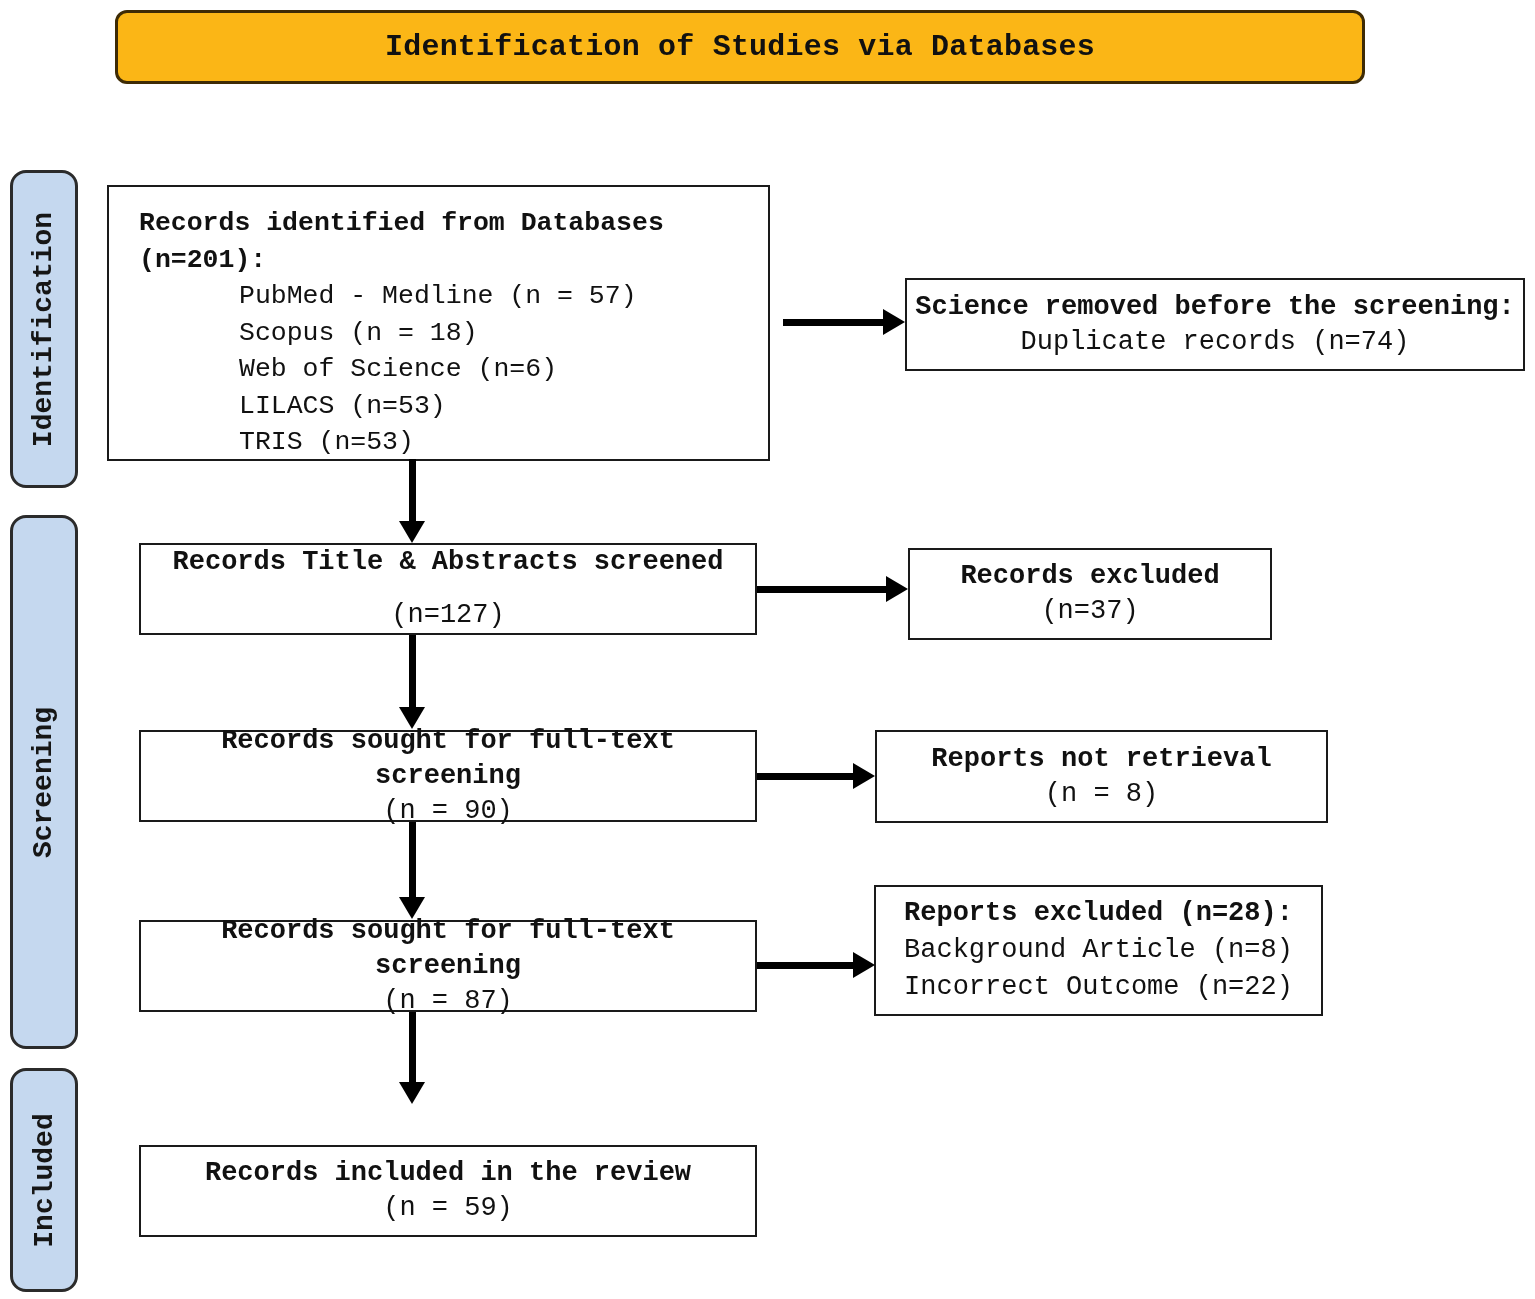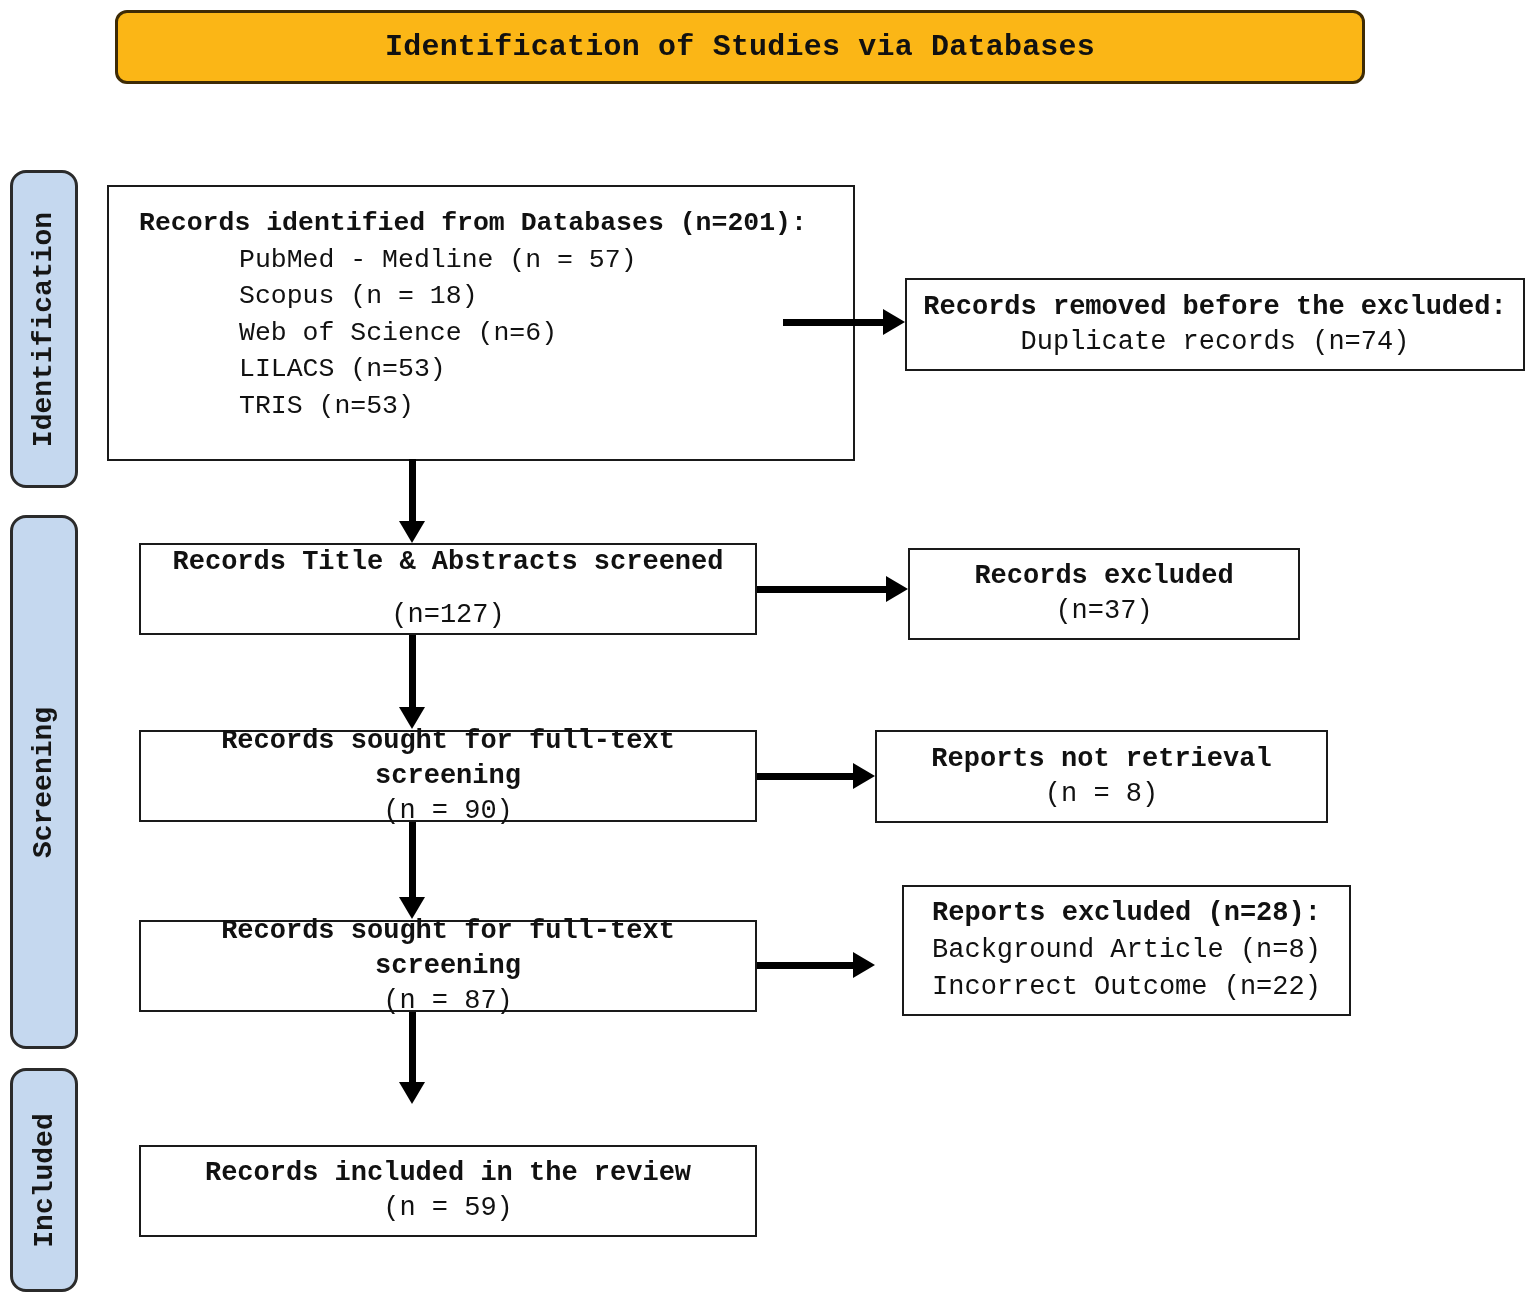--- a/index.html
+++ b/index.html
@@ -41,29 +41,29 @@
     position:absolute;background:#ffffff;
     border:2.5px solid #1A1A1A;
     box-sizing:border-box;
     font-size:27px;line-height:35px;
   }
   .box.center{
     display:flex;flex-direction:column;align-items:center;justify-content:center;
     text-align:center;
   }
   .t{font-weight:bold;}
-  #box-identified{left:107px;top:185px;width:748px;height:276px;padding:18px 10px 0 30px;line-height:36.5px;font-size:26.5px;}
+  #box-identified{left:107px;top:185px;width:663px;height:276px;padding:18px 10px 0 30px;line-height:36.5px;font-size:26.5px;}
   #box-identified .items{padding-left:100px;font-weight:normal;}
   #box-removed{left:905px;top:278px;width:620px;height:93px;}
   #box-screened{left:139px;top:543px;width:618px;height:92px;justify-content:space-between;}
-  #box-excluded{left:908px;top:548px;width:392px;height:92px;}
+  #box-excluded{left:908px;top:548px;width:364px;height:92px;}
   #box-fulltext1{left:139px;top:730px;width:618px;height:92px;}
   #box-notretrieved{left:875px;top:730px;width:453px;height:93px;}
   #box-fulltext2{left:139px;top:920px;width:618px;height:92px;}
-  #box-reportsexcluded{left:874px;top:885px;width:449px;height:131px;line-height:37px;margin-left:28px;}
+  #box-reportsexcluded{left:874px;top:885px;width:449px;height:131px;line-height:37px;}
   #box-included{left:139px;top:1105px;width:618px;height:92px;margin-top:40px;}
   
   .hline,.vline{position:absolute;background:#000000;}
   .hline{height:7px;}
   .vline{width:7px;}
   .head-right{
     position:absolute;width:0;height:0;
     border-top:13px solid transparent;
     border-bottom:13px solid transparent;
     border-left:22px solid #000000;
@@ -99,21 +99,21 @@
     <div class="items">
       <div>PubMed - Medline (n = 57)</div>
       <div>Scopus (n = 18)</div>
       <div>Web of Science (n=6)</div>
       <div>LILACS (n=53)</div>
       <div>TRIS (n=53)</div>
     </div>
   </div>
 
   <div class="box center" id="box-removed">
-    <div class="t">Records removed before the excluded:</div>
+    <div class="t">Science removed before the screening:</div>
     <div>Duplicate records (n=74)</div>
   </div>
 
   <div class="box center" id="box-screened">
     <div class="t">Records Title &amp; Abstracts screened</div>
     <div>(n=127)</div>
   </div>
 
   <div class="box center" id="box-excluded">
     <div class="t">Records excluded</div>

